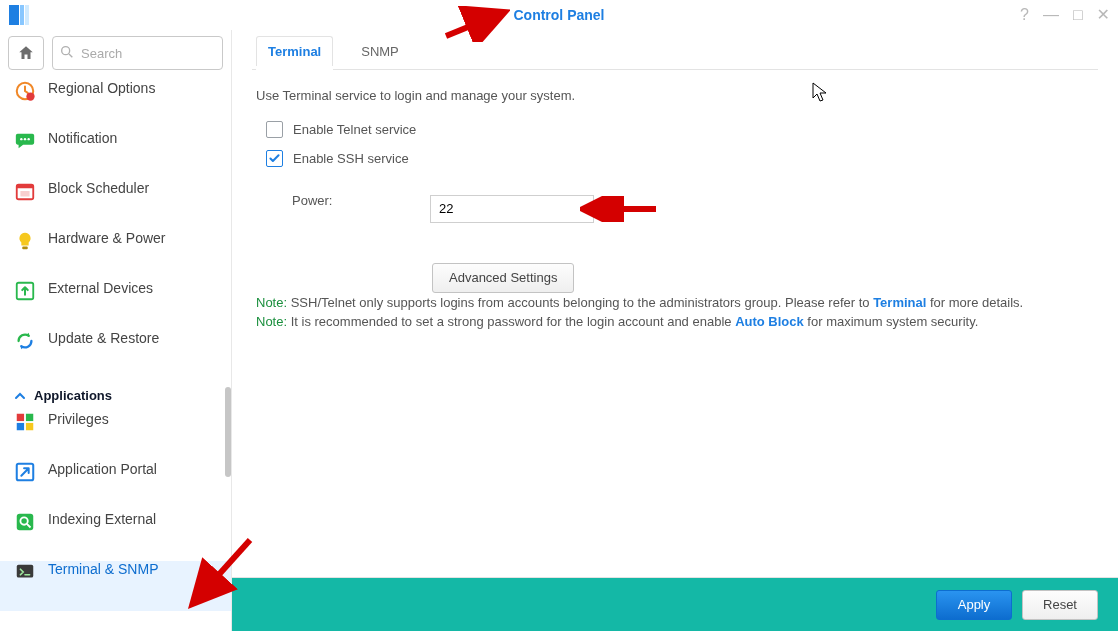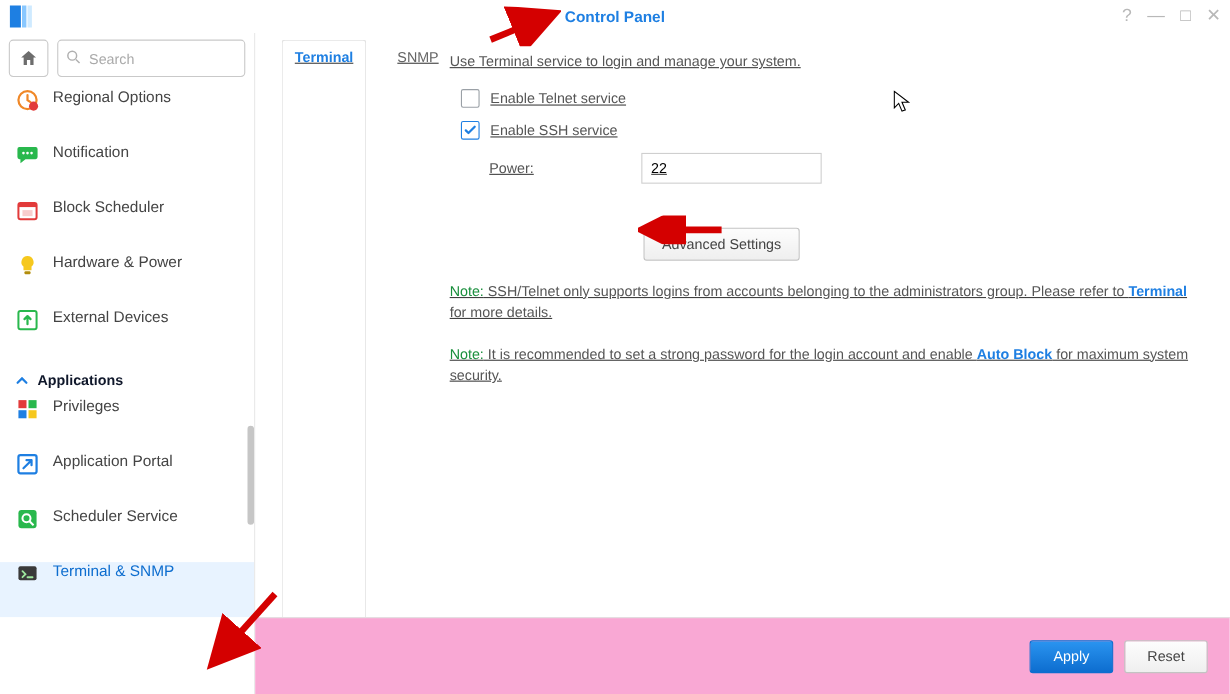--- a/index.html
+++ b/index.html
@@ -23,43 +23,43 @@
 
   .side-scroll { flex: 1; overflow-y: auto; position: relative; }
   .nav-item { display: flex; align-items: flex-start; gap: 12px; height: 50px; padding: 0 14px; cursor: pointer; font-size: 14px; color: #444; }
   .nav-item.active { background: #e8f3ff; color: #0d6dcf; }
   .nav-item .nicon { width: 22px; height: 22px; display: flex; align-items: center; justify-content: center; }
   .nav-header { display: flex; align-items: center; gap: 8px; padding: 8px 14px; color: #0f172a; font-weight: 700; text-transform: none; font-size: 13px; cursor: pointer; }
   .nav-header .chev { width: 12px; height: 12px; display: inline-flex; }
 
   .scroll-ind { position: absolute; right: 0; top: 307px; width: 6px; height: 90px; background: #c6c6c6; border-radius: 3px; }
 
-  .main { flex: 1; display: flex; padding: 0 20px; position: relative; text-decoration: underline; }
+  .main { flex: 1; display: flex; flex-direction: column; padding: 0 20px; position: relative; }
   .tabs { display: flex; gap: 28px; padding: 6px 0 0 10px; border-bottom: 1px solid #e3e3e3; }
   .tab { padding: 8px 6px 10px 6px; font-size: 13px; color: #666; cursor: pointer; position: relative; }
   .tab.active { color: #1e7fe2; font-weight: 700; }
   .tab.active::after { content: ""; position: absolute; left: -6px; right: -6px; bottom: -1px; height: 2px; background: #fff; border-top: 2px solid #fff; }
   .tab.active::before { content: ""; position: absolute; left: -6px; right: -6px; top: 0; bottom: -1px; border: 1px solid #e3e3e3; border-bottom: 1px solid #fff; border-radius: 3px 3px 0 0; z-index: -1; background: #fff; }
 
   .content { padding: 16px 4px 0 4px; font-size: 13px; color: #555; line-height: 1.5; }
   .content p.intro { margin-bottom: 14px; }
   .chk-row { display: flex; align-items: center; gap: 10px; margin-bottom: 10px; margin-left: 10px; }
   .chk { width: 17px; height: 17px; border: 1px solid #9aa0a6; border-radius: 2px; display: flex; align-items: center; justify-content: center; background: #fff; cursor: pointer; }
   .chk.checked { border-color: #1e7fe2; }
   .chk.checked svg { display: block; }
   .chk svg { display: none; }
   .port-row { display: flex; align-items: center; gap: 18px; margin: 6px 0 12px 36px; }
   .port-row label { width: 120px; }
-  .port-row input { width: 164px; height: 28px; border: 1px solid #cfcfcf; padding: 0 8px; font-size: 13px; }
+  .port-row input { width: 164px; height: 28px; border: 1px solid #cfcfcf; padding: 0 8px; font-size: 13px; margin-top: 16px; }
   .adv-btn { margin-left: 176px; height: 30px; padding: 0 16px; border: 1px solid #c3c3c3; background: linear-gradient(#fdfdfd,#efefef); border-radius: 3px; cursor: pointer; font-size: 13px; color: #444; margin-top: 28px; }
-  .note { margin-top: 18px; }
+  .note { }
   .note .tag { color: #1a8f3d; font-weight: 400; }
   .note a { color: #1e7fe2; font-weight: 700; text-decoration: none; }
 
-  .footer { position: absolute; bottom: 0; left: 232px; right: 0; height: 70px; border-top: 1px solid #e3e3e3; display: flex; align-items: center; justify-content: flex-end; gap: 10px; padding: 0 20px; background: #f9a8d4; }
+  .footer { position: absolute; bottom: 0; left: 232px; right: 0; height: 54px; border-top: 1px solid #e3e3e3; display: flex; align-items: center; justify-content: flex-end; gap: 10px; padding: 0 20px; background: #14b8a6; }
   .btn { height: 30px; min-width: 76px; padding: 0 14px; border-radius: 3px; font-size: 13px; cursor: pointer; border: 1px solid #c3c3c3; background: linear-gradient(#fdfdfd,#efefef); color: #444; }
   .btn.primary { background: linear-gradient(#2a94f0,#0d6dcf); border-color: #0d6dcf; color: #fff; }
 
   
   .arrow { position: absolute; pointer-events: none; }
 
   .cursor-ptr { position: absolute; left: 812px; top: 82px; pointer-events: none; }
 </style>
 </head>
 <body>
@@ -144,20 +144,31 @@
       </div>
       <div class="nav-item">
         <span class="nicon">
             <svg width="22" height="22" viewBox="0 0 24 24">
               <rect x="3" y="3" width="18" height="18" rx="2" fill="none" stroke="#29b84d" stroke-width="2"></rect>
               <path d="M12 16V8m0 0l-3 3m3-3l3 3" stroke="#29b84d" stroke-width="2.2" fill="none" stroke-linecap="round" stroke-linejoin="round"></path>
             </svg>
           </span>
         <span>External Devices</span>
       </div>
+      <div class="nav-item">
+        <span class="nicon">
+            <svg width="22" height="22" viewBox="0 0 24 24">
+              <path d="M5 12a7 7 0 0111-5.7" stroke="#29b84d" stroke-width="2.5" fill="none" stroke-linecap="round"></path>
+              <path d="M19 12a7 7 0 01-11 5.7" stroke="#1e7fe2" stroke-width="2.5" fill="none" stroke-linecap="round"></path>
+              <path d="M16 3l1 4-4-1" fill="#29b84d"></path>
+              <path d="M8 21l-1-4 4 1" fill="#1e7fe2"></path>
+            </svg>
+          </span>
+        <span>Update &amp; Restore</span>
+      </div>
 
       <div class="nav-header">
         <span class="chev">
             <svg width="12" height="12" viewBox="0 0 12 12">
               <path d="M2 8l4-4 4 4" stroke="#1e7fe2" stroke-width="2" fill="none" stroke-linecap="round"></path>
             </svg>
           </span>
         <span>Applications</span>
       </div>
 
@@ -182,21 +193,21 @@
         <span>Application Portal</span>
       </div>
       <div class="nav-item">
         <span class="nicon">
             <svg width="22" height="22" viewBox="0 0 24 24">
               <rect x="3" y="3" width="18" height="18" rx="3" fill="#29b84d"></rect>
               <circle cx="11" cy="11" r="4" stroke="#fff" stroke-width="2" fill="none"></circle>
               <line x1="14" y1="14" x2="18" y2="18" stroke="#fff" stroke-width="2"></line>
             </svg>
           </span>
-        <span>Scheduler Service</span>
+        <span>Indexing External</span>
       </div>
       <div class="nav-item active">
         <span class="nicon">
             <svg width="22" height="22" viewBox="0 0 24 24">
               <rect x="3" y="4" width="18" height="14" rx="2" fill="#3a3a3a"></rect>
               <path d="M7 9l3 3-3 3M12 15h5" stroke="#9ee89e" stroke-width="1.8" fill="none" stroke-linecap="round"></path>
             </svg>
           </span>
         <span>Terminal &amp; SNMP</span>
       </div>

